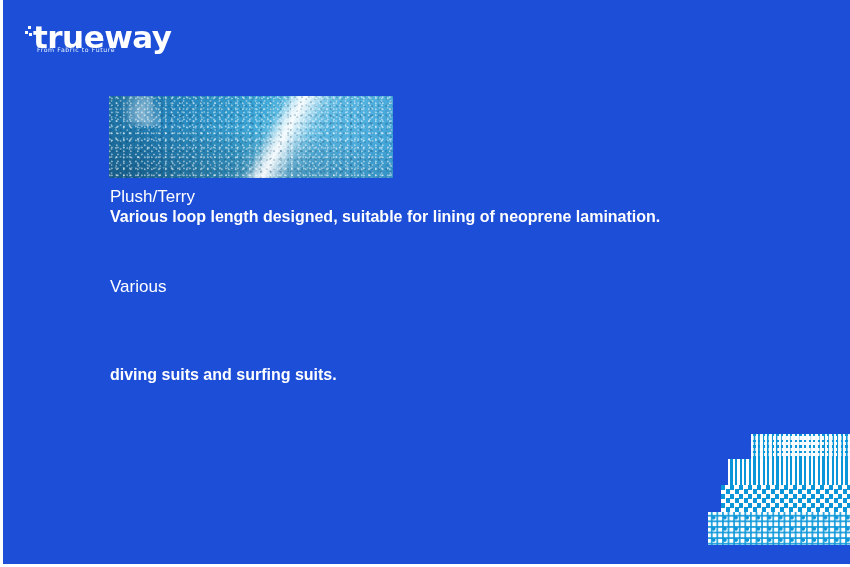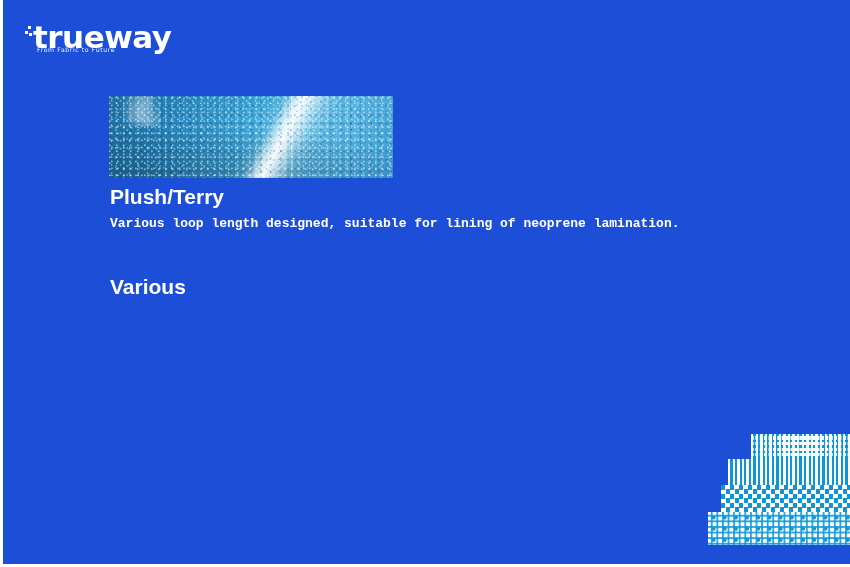--- a/index.html
+++ b/index.html
@@ -148,34 +148,32 @@
     background-size: 44px 30px, 36px 26px, 52px 30px;
     background-repeat: no-repeat;
   }
 
   
   .section {
     position: absolute;
     left: 107px;
   }
   .section-heading {
-    font-size: 21px;
-    font-weight: bold;
+    font-size: 17px;
+    font-weight: normal;
     color: #ffffff;
     line-height: 22px;
     white-space: nowrap;
   }
   .section-body {
-    margin-top: 7px;
-    font-size: 13px;
+    font-size: 16px;
     font-weight: bold;
     color: #ffffff;
     line-height: 17px;
     white-space: nowrap;
-    font-family: Liberation Mono, monospace;
   }
   #section-plush { top: 186px; }
   #section-features { top: 276px; }
   #section-application { top: 366px; }
 
   
   #pattern-stack {
     position: absolute;
     left: 0;
     top: 0;
@@ -285,20 +283,21 @@
   <div class="section" id="section-plush">
     <div class="section-heading">Plush/Terry</div>
     <div class="section-body">Various loop length designed, suitable for lining of neoprene lamination.</div>
   </div>
 
   <div class="section" id="section-features">
     <div class="section-heading">Various</div>
   </div>
 
   <div class="section" id="section-application">
+    <div class="section-body">diving suits and surfing suits.</div>
   </div>
 
   <div id="pattern-stack">
     <div class="swatch-band" id="swatch-band-1"></div>
     <div class="swatch-band" id="swatch-band-2"></div>
     <div class="swatch-band" id="swatch-band-3"></div>
     <div class="swatch-band" id="swatch-band-4"></div>
   </div>
 
 </div>

